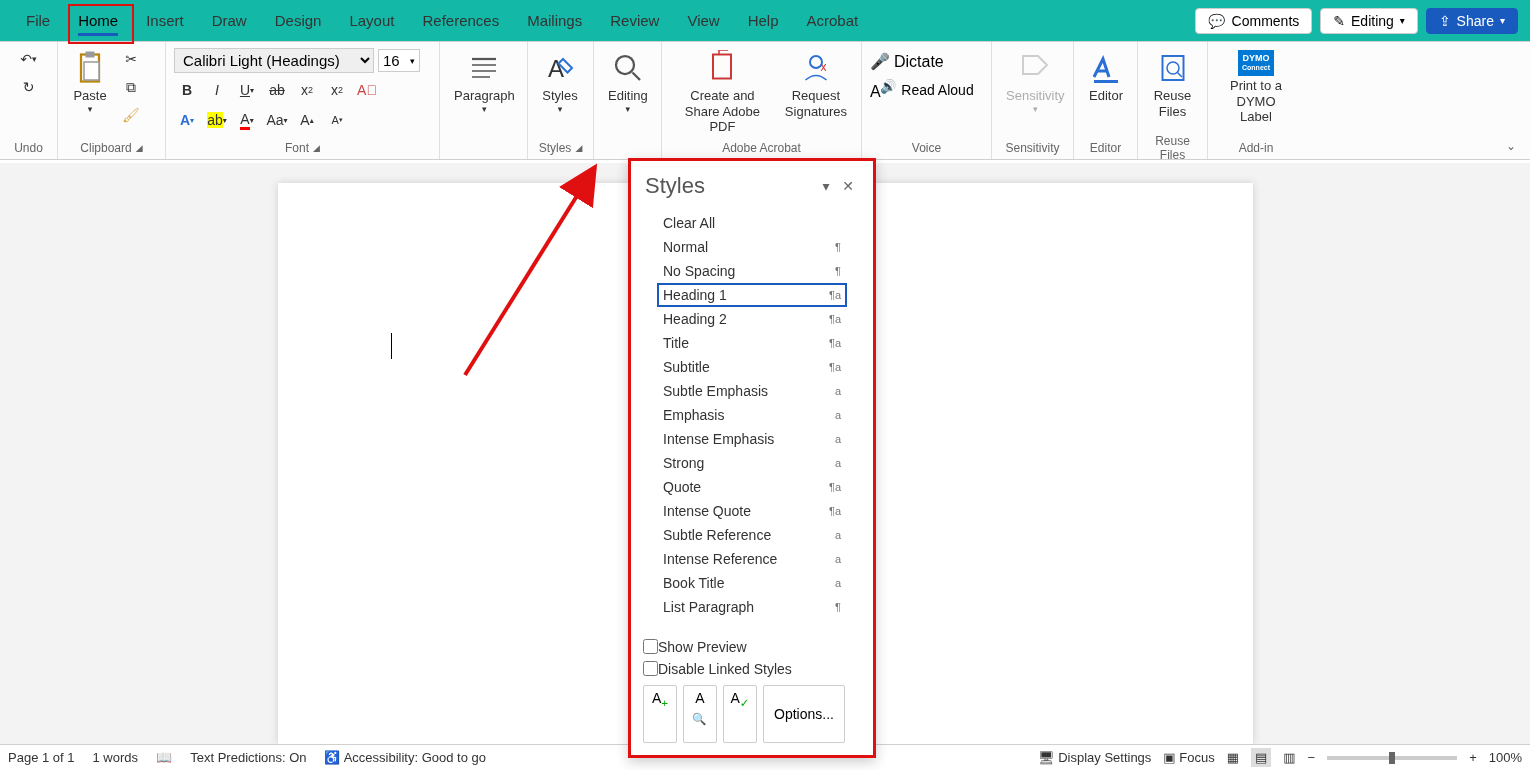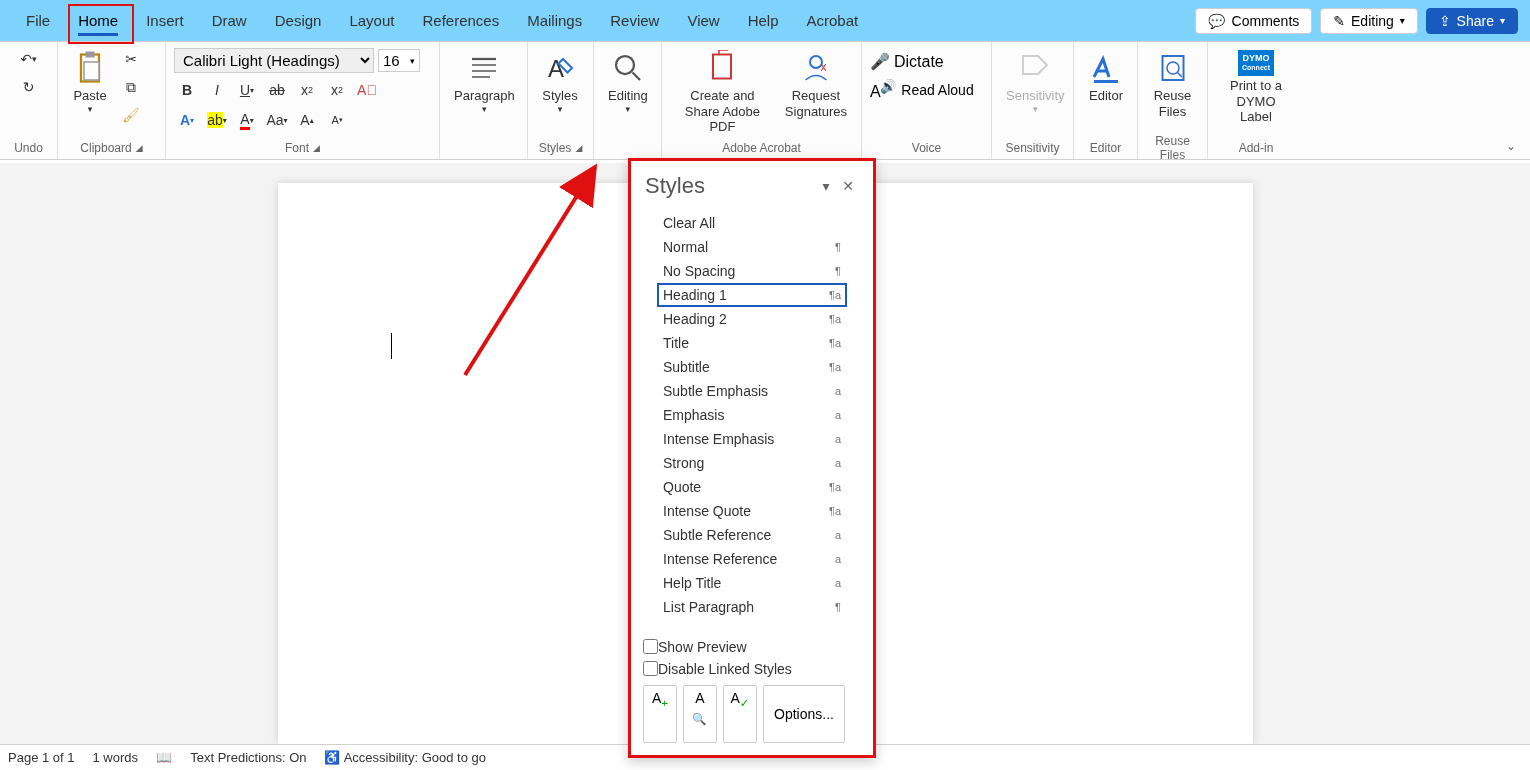--- a/index.html
+++ b/index.html
@@ -1,19 +1,19 @@
 <!DOCTYPE html>
 <html><head>
 <meta charset="utf-8">
 <style>
 * { margin:0; padding:0; box-sizing:border-box; font-family:"Segoe UI",Arial,sans-serif; }
 body { background:#fff; width:1530px; height:770px; position:relative; overflow:hidden; }
 
 
-.tabs { display:flex; align-items:center; height:42px; background:#7dd3fc; border-bottom:1px solid #d0d0d0; padding:0 12px; position:relative; }
+.tabs { display:flex; align-items:center; height:42px; background:#14b8a6; border-bottom:1px solid #d0d0d0; padding:0 12px; position:relative; }
 .tab { padding:0 14px; height:42px; line-height:42px; font-size:15px; color:#333; cursor:pointer; }
 .tab.active { color:#000; position:relative; }
 .tab.active::after { content:""; position:absolute; left:14px; right:14px; bottom:6px; height:3px; background:#185abd; }
 .tabs-right { margin-left:auto; display:flex; gap:8px; align-items:center; }
 .btn { display:flex; align-items:center; gap:6px; padding:4px 12px; border:1px solid #ccc; border-radius:4px; font-size:14px; cursor:pointer; background:#fff; }
 .btn.primary { background:#185abd; color:#fff; border-color:#185abd; }
 .btn .chev { font-size:10px; }
 
 
 .ribbon { display:flex; height:118px; background:#fcfcfc; border-bottom:1px solid #d0d0d0; position:relative; }
@@ -397,21 +397,21 @@
       </div>
       <div class="style-item">
         <span>Subtle Reference</span>
         <span class="mark">a</span>
       </div>
       <div class="style-item">
         <span>Intense Reference</span>
         <span class="mark">a</span>
       </div>
       <div class="style-item">
-        <span>Help Title</span>
+        <span>Book Title</span>
         <span class="mark">a</span>
       </div>
       <div class="style-item">
         <span>List Paragraph</span>
         <span class="mark">¶</span>
       </div>
     </div>
   <div class="styles-footer">
     <label class="chk">
         <input type="checkbox" style="">
@@ -429,13 +429,26 @@
     </div>
   </div>
 </div>
 
 <div class="status">
   <span>Page 1 of 1</span>
   <span>1 words</span>
   <span>📖</span>
   <span>Text Predictions: On</span>
   <span>♿ <span>Accessibility: Good to go</span></span>
+  <div class="right">
+    <span>🖥 <span>Display Settings</span></span>
+    <span>▣ <span>Focus</span></span>
+    <span>▦</span>
+    <span style="background:#ddd;padding:2px 4px">▤</span>
+    <span>▥</span>
+    <span>−</span>
+    <div class="zoom-slider">
+        <div class="thumb"></div>
+      </div>
+    <span>+</span>
+    <span>100%</span>
+  </div>
 </div>
 
 </body></html>

